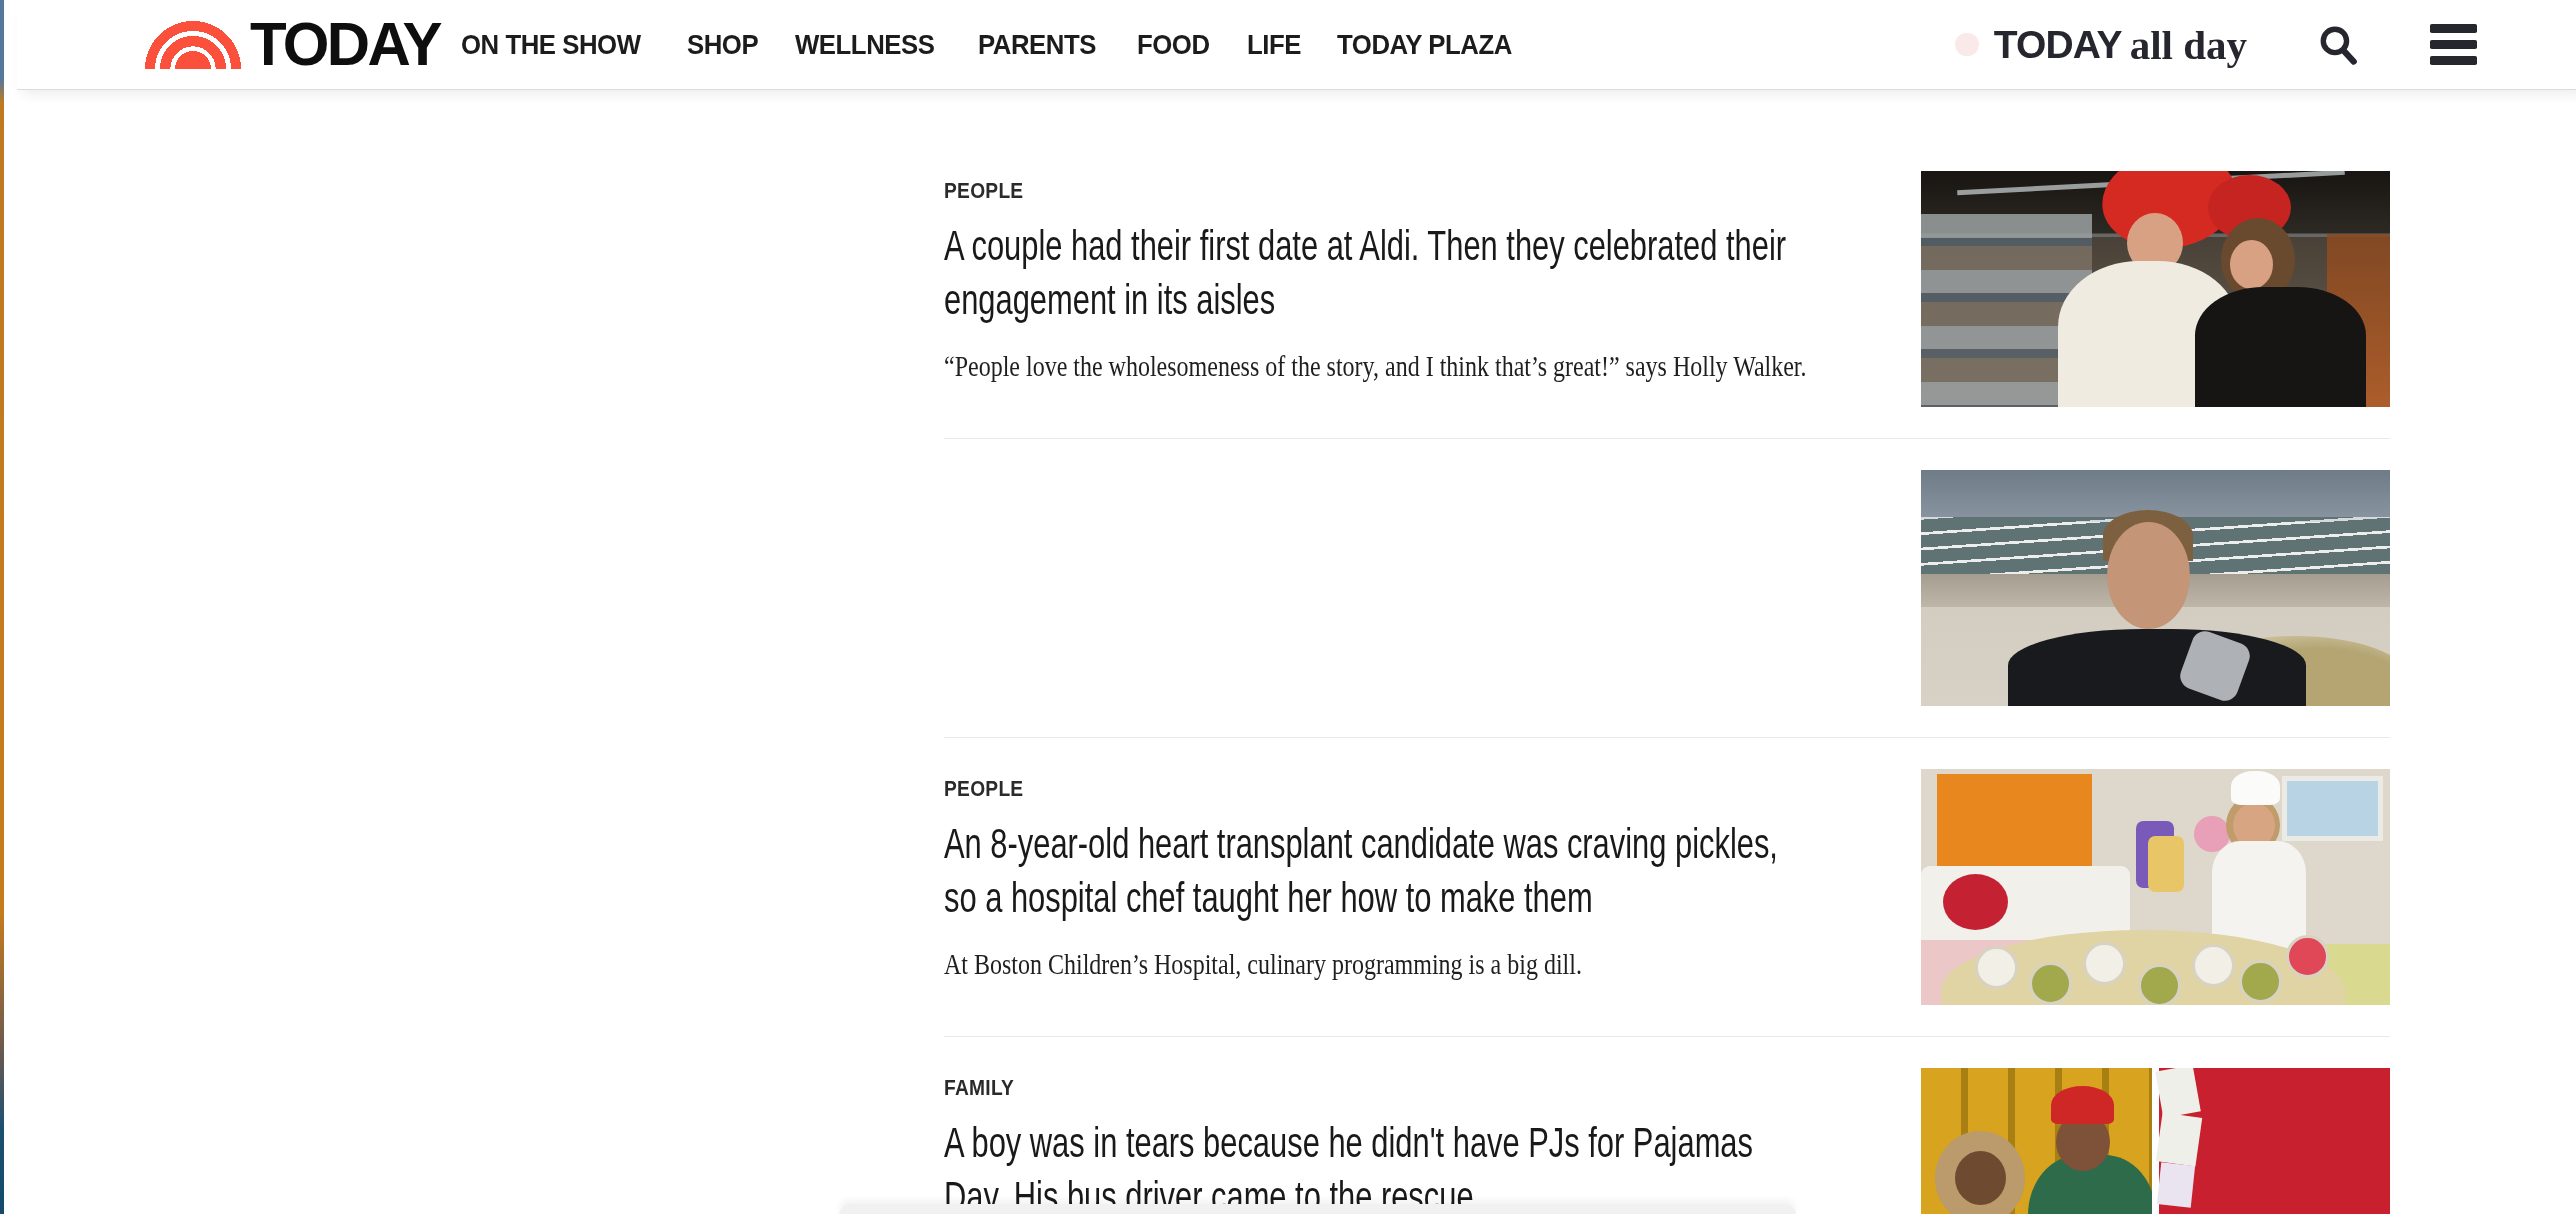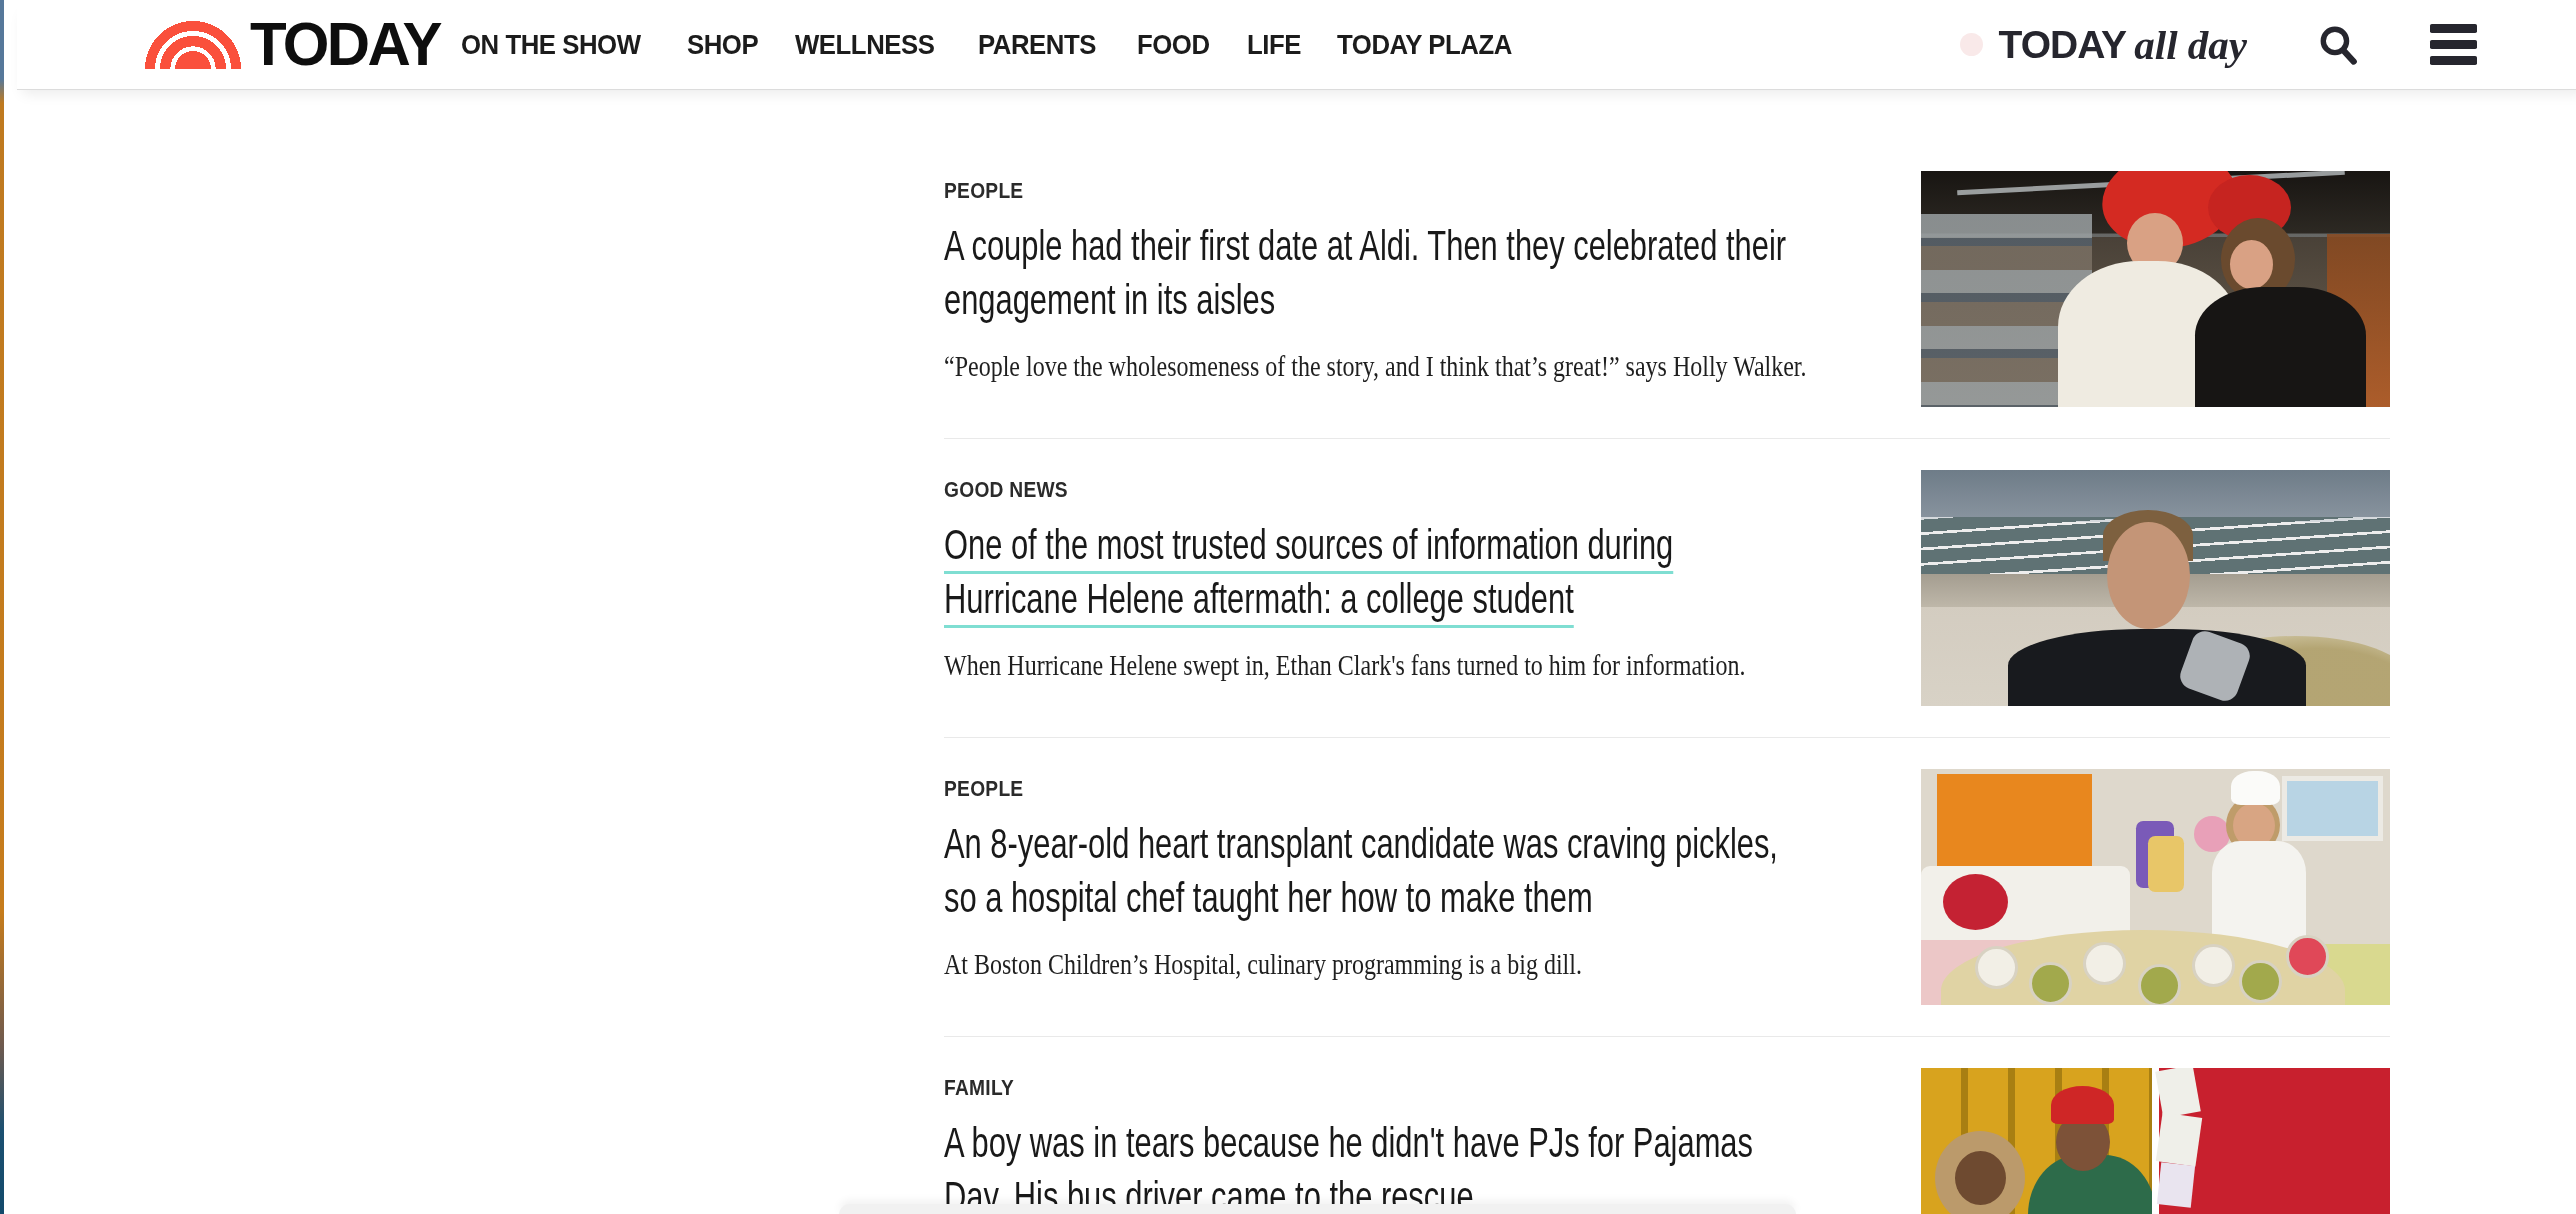--- a/index.html
+++ b/index.html
@@ -40,21 +40,21 @@
   .nav-item {
     font-size:28px; font-weight:700; letter-spacing:-0.5px; color:#1c1c1c;
     text-transform:uppercase; cursor:pointer; white-space:nowrap;
     display:inline-block; transform:scaleX(.92); transform-origin:left center;
   }
   .header-spacer { flex:1; }
   .right-group { display:flex; align-items:center; gap:70px; }
   .tad { display:flex; align-items:center; gap:8.1px; cursor:pointer; }
   .play-dot { width:23.5px; height:23.5px; border-radius:50%; background:#f9e9e9; margin-right:7.2px; }
   .tad-bold { font-size:39px; font-weight:800; letter-spacing:-0.9px; color:#26262e; }
-  .tad-italic { font-family:"Liberation Serif", serif; font-style:italic; font-weight:700; font-size:41px; color:#26262e; }
+  .tad-italic { font-family:"Liberation Serif", serif; font-weight:700; font-size:41px; color:#26262e; }
   .search-btn { cursor:pointer; display:flex; align-items:center; }
   .menu-btn { cursor:pointer; display:flex; flex-direction:column; gap:7.2px; }
   .menu-bar { width:47px; height:9px; background:#26262e; border-radius:1.8px; }
 
   
   main { position:absolute; left:944px; top:102px; width:1446px; padding-top:38px; z-index:2; }
   .row { display:flex; padding:31px 0; border-bottom:1.8px solid #e9e9e9; }
   .row:last-child { border-bottom:none; }
   .textcol { width:903px; padding-top:1.8px; }
   .category {
@@ -215,25 +215,20 @@
         <div class="s1-sign2"></div>
         <div class="s1-man-head"></div>
         <div class="s1-man-body"></div>
         <div class="s1-woman-hair"></div>
         <div class="s1-woman-face"></div>
         <div class="s1-woman-body"></div>
       </div>
     </div>
 
     <div class="row">
-      <div class="textcol">
-        <span class="category">GOOD NEWS</span>
-        <h2 class="headline underlined">One of the most trusted sources of information during Hurricane Helene aftermath: a college student</h2>
-        <p class="dek">When Hurricane Helene swept in, Ethan Clark's fans turned to him for information.</p>
-      </div>
       <div class="thumb">
         <div class="s2-sand"></div>
         <div class="s2-sky"></div>
         <div class="s2-sea"></div>
         <div class="s2-wetsand"></div>
         <div class="s2-grass"></div>
         <div class="s2-hair"></div>
         <div class="s2-face"></div>
         <div class="s2-jacket"></div>
         <div class="s2-hood"></div>

